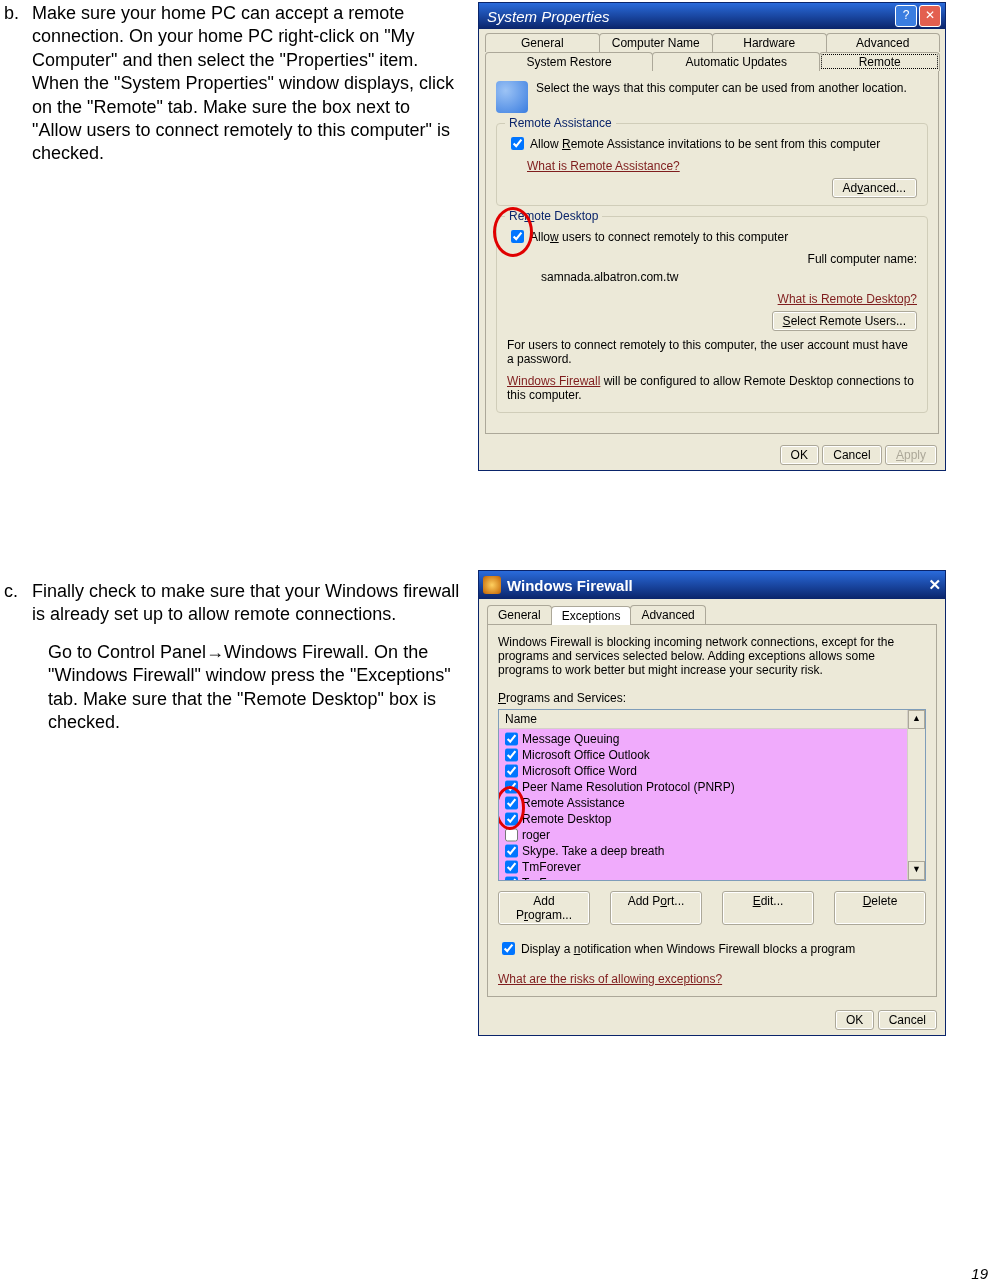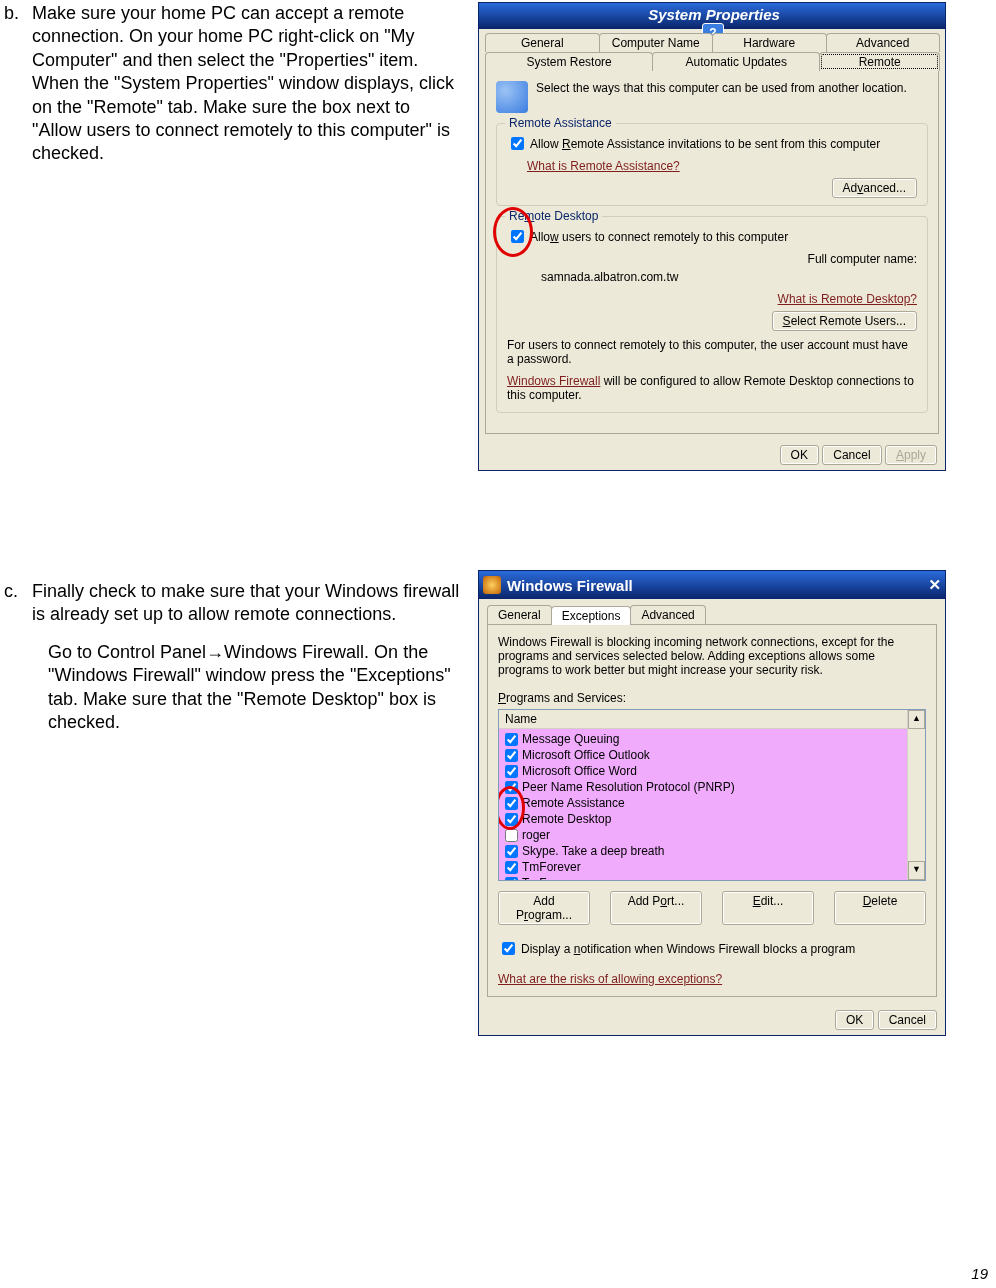--- a/index.html
+++ b/index.html
@@ -58,27 +58,26 @@
     width: 466px;
     border: 1px solid #0a246a;
     background: #ece9d8;
     font-family: Tahoma, sans-serif;
     font-size: 12px;
   }
   .titlebar {
     background: linear-gradient(to bottom, #2a6bdb, #0a246a);
     color: #fff;
     padding: 3px 4px;
-    font-weight: bold;
+    font-weight: normal;
     font-style: italic;
     font-size: 15px;
     display: flex;
     align-items: center;
     height: 20px;
-    flex-direction: column;
   }
   .titlebar .title-text { flex: 1; padding-left: 4px; }
   .titlebar .tbtn {
     width: 20px; height: 20px; margin-left: 2px;
     background: #e35f4f; border: 1px solid #fff; border-radius: 3px;
     color: #fff; text-align: center; line-height: 18px; font-style: normal; font-size: 12px;
   }
   .titlebar .tbtn.help { background: #3a7de0; }
   .tabstrip {
     display: flex;
@@ -207,21 +206,21 @@
     overflow: hidden;
     position: relative;
   }
   .listbox .header {
     border-bottom: 1px solid #d4d0c8;
     padding: 2px 6px;
     background: #ece9d8;
     font-size: 12px;
   }
   .listbox .items { padding: 2px 4px; }
-  .listbox .item { display: flex; align-items: center; padding: 1px 0; font-size: 12px; }
+  .listbox .item { display: flex; padding: 1px 0; font-size: 12px; }
   .listbox .item input { margin: 0 4px 0 2px; }
   .scroll-v {
     position: absolute; right: 0; top: 0; bottom: 0; width: 17px;
     background: #ece9d8; border-left: 1px solid #d4d0c8;
     display: flex; flex-direction: column; justify-content: space-between;
   }
   .scroll-v .arrow { height: 17px; background: #ece9d8; border: 1px solid #aca899; text-align: center; line-height: 15px; font-size: 9px; }
   .fw-btns { display: flex; gap: 20px; margin-top: 10px; }
   .fw-btns .btn { flex: 1; min-width: 0; }
   .page-num {

